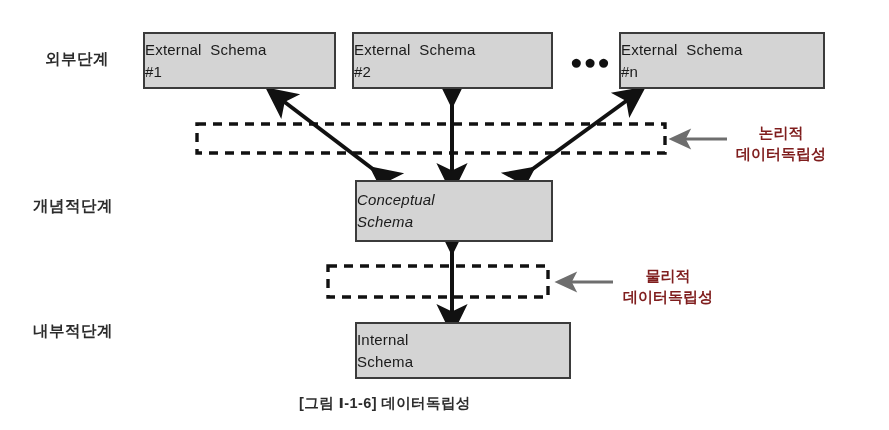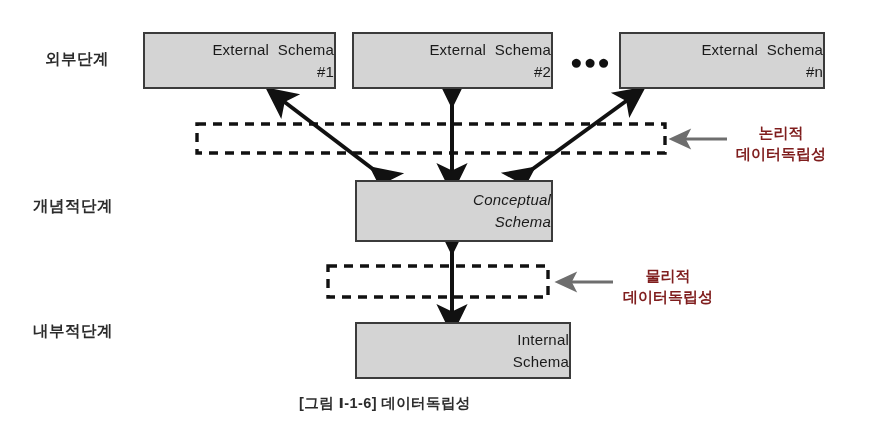--- a/index.html
+++ b/index.html
@@ -24,21 +24,21 @@
     width: 889px;
     height: 430px;
   }
   .schema-box {
     position: absolute;
     background: #d4d4d4;
     border: 2px solid #3b3b3b;
     box-sizing: border-box;
     display: flex;
     flex-direction: column;
-    align-items: flex-end;
+    align-items: flex-start;
     justify-content: center;
     color: #1a1a1a;
     font-size: 15px;
     line-height: 1.45;
     letter-spacing: 0.2px;
     z-index: 3;
   }
   .schema-box .ln {
     display: block;
     white-space: pre;

